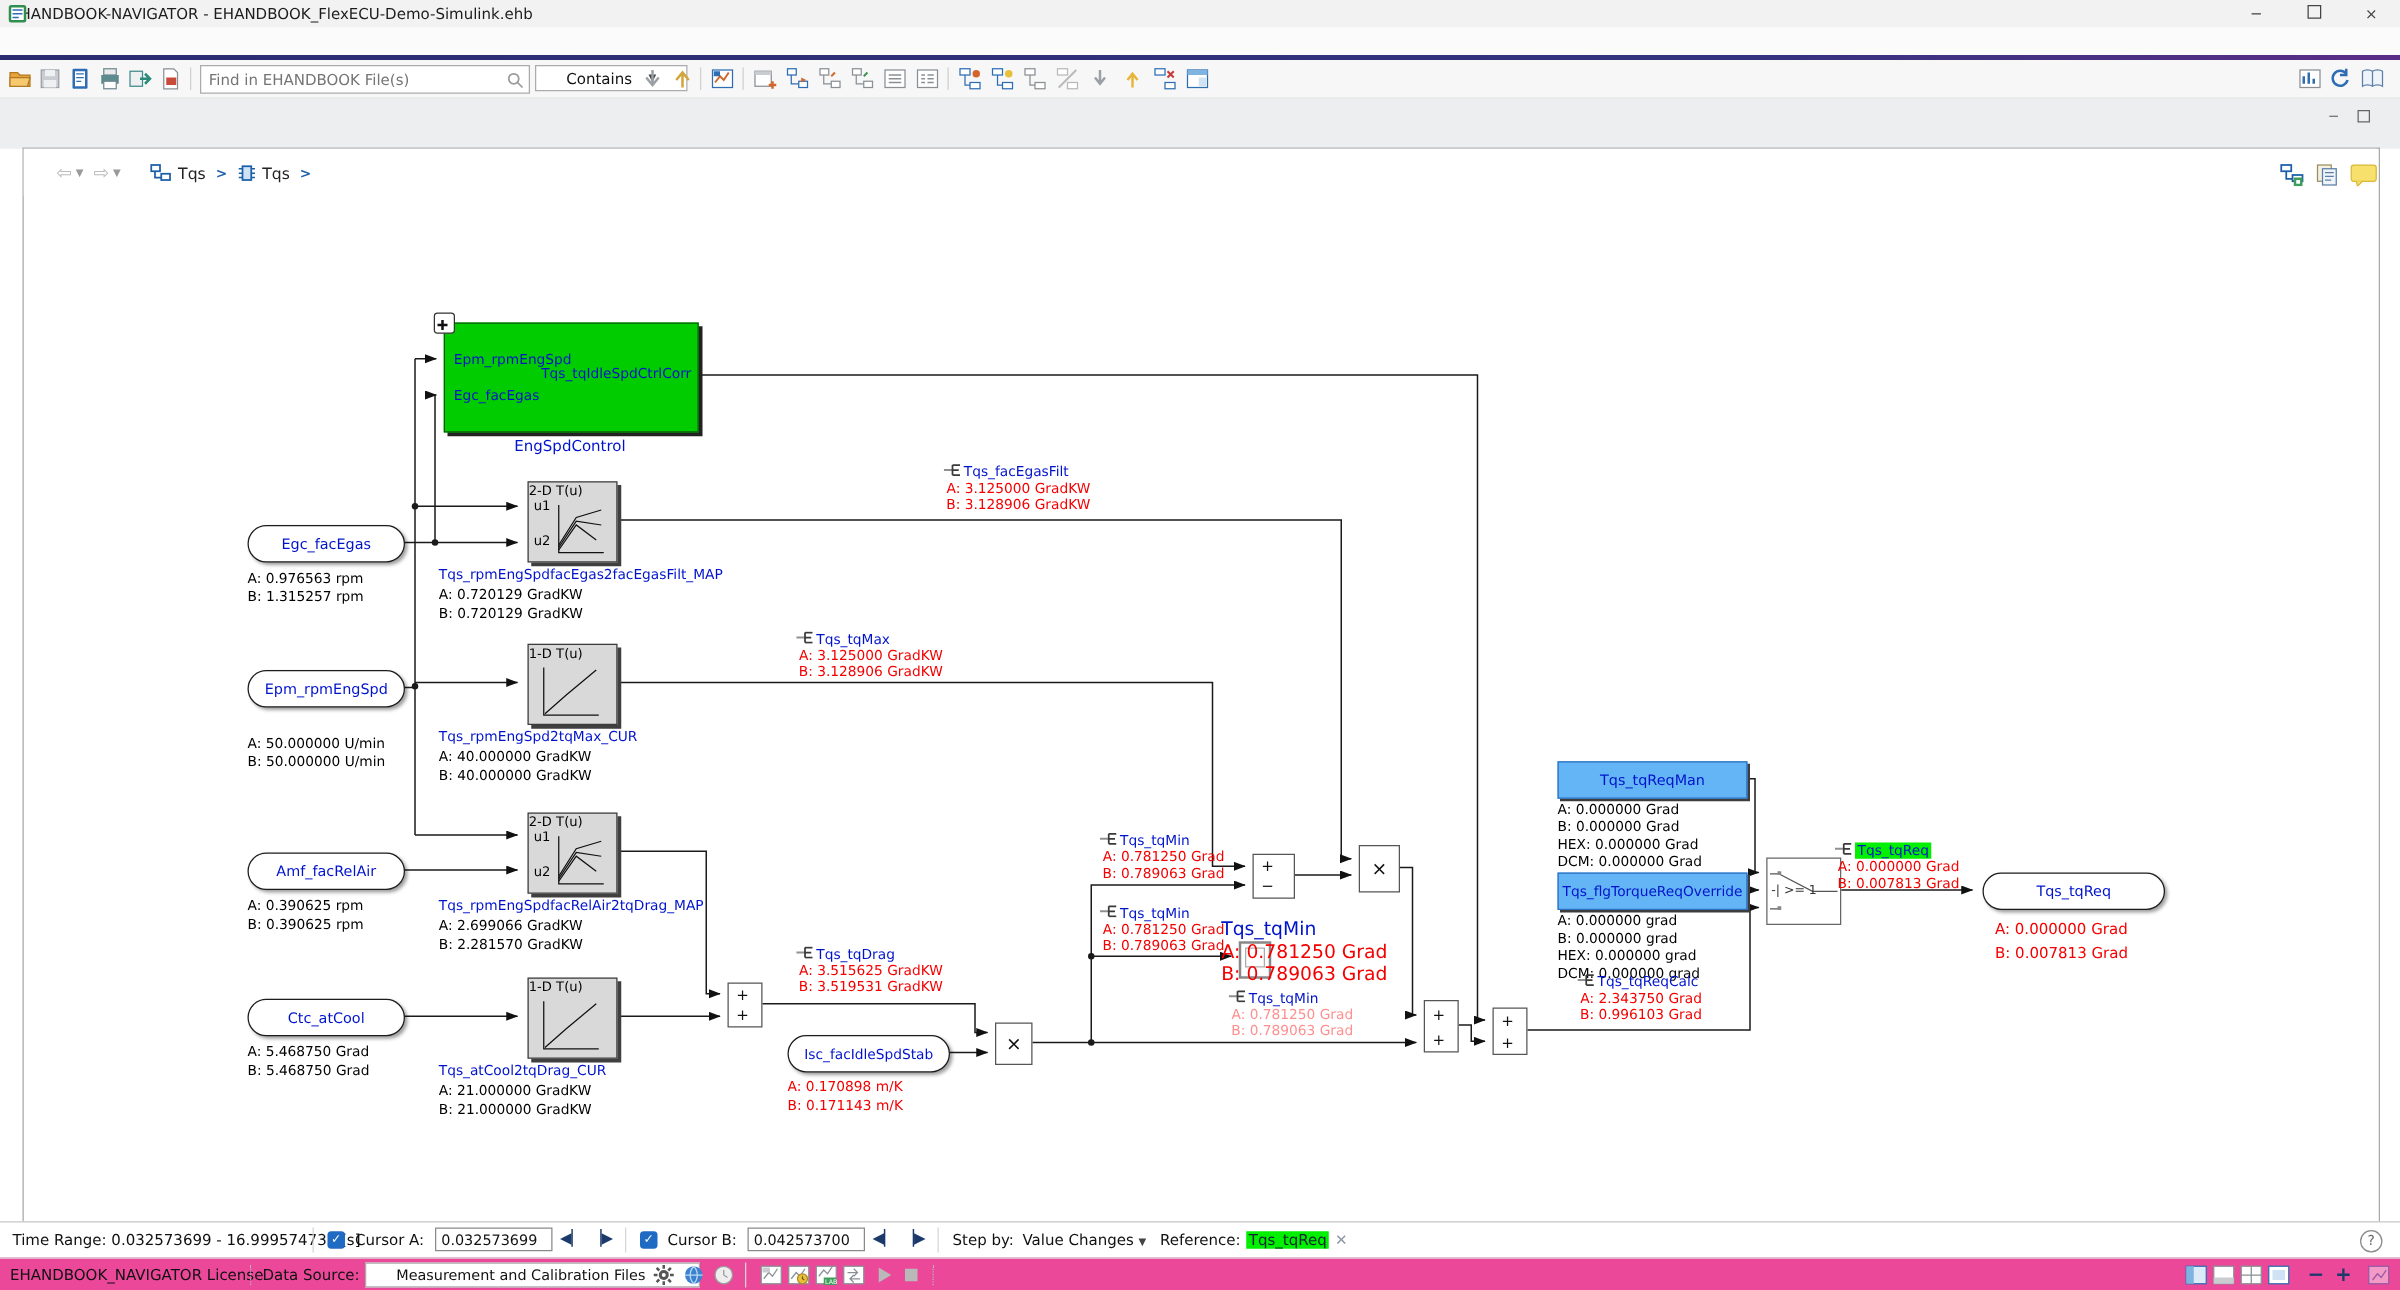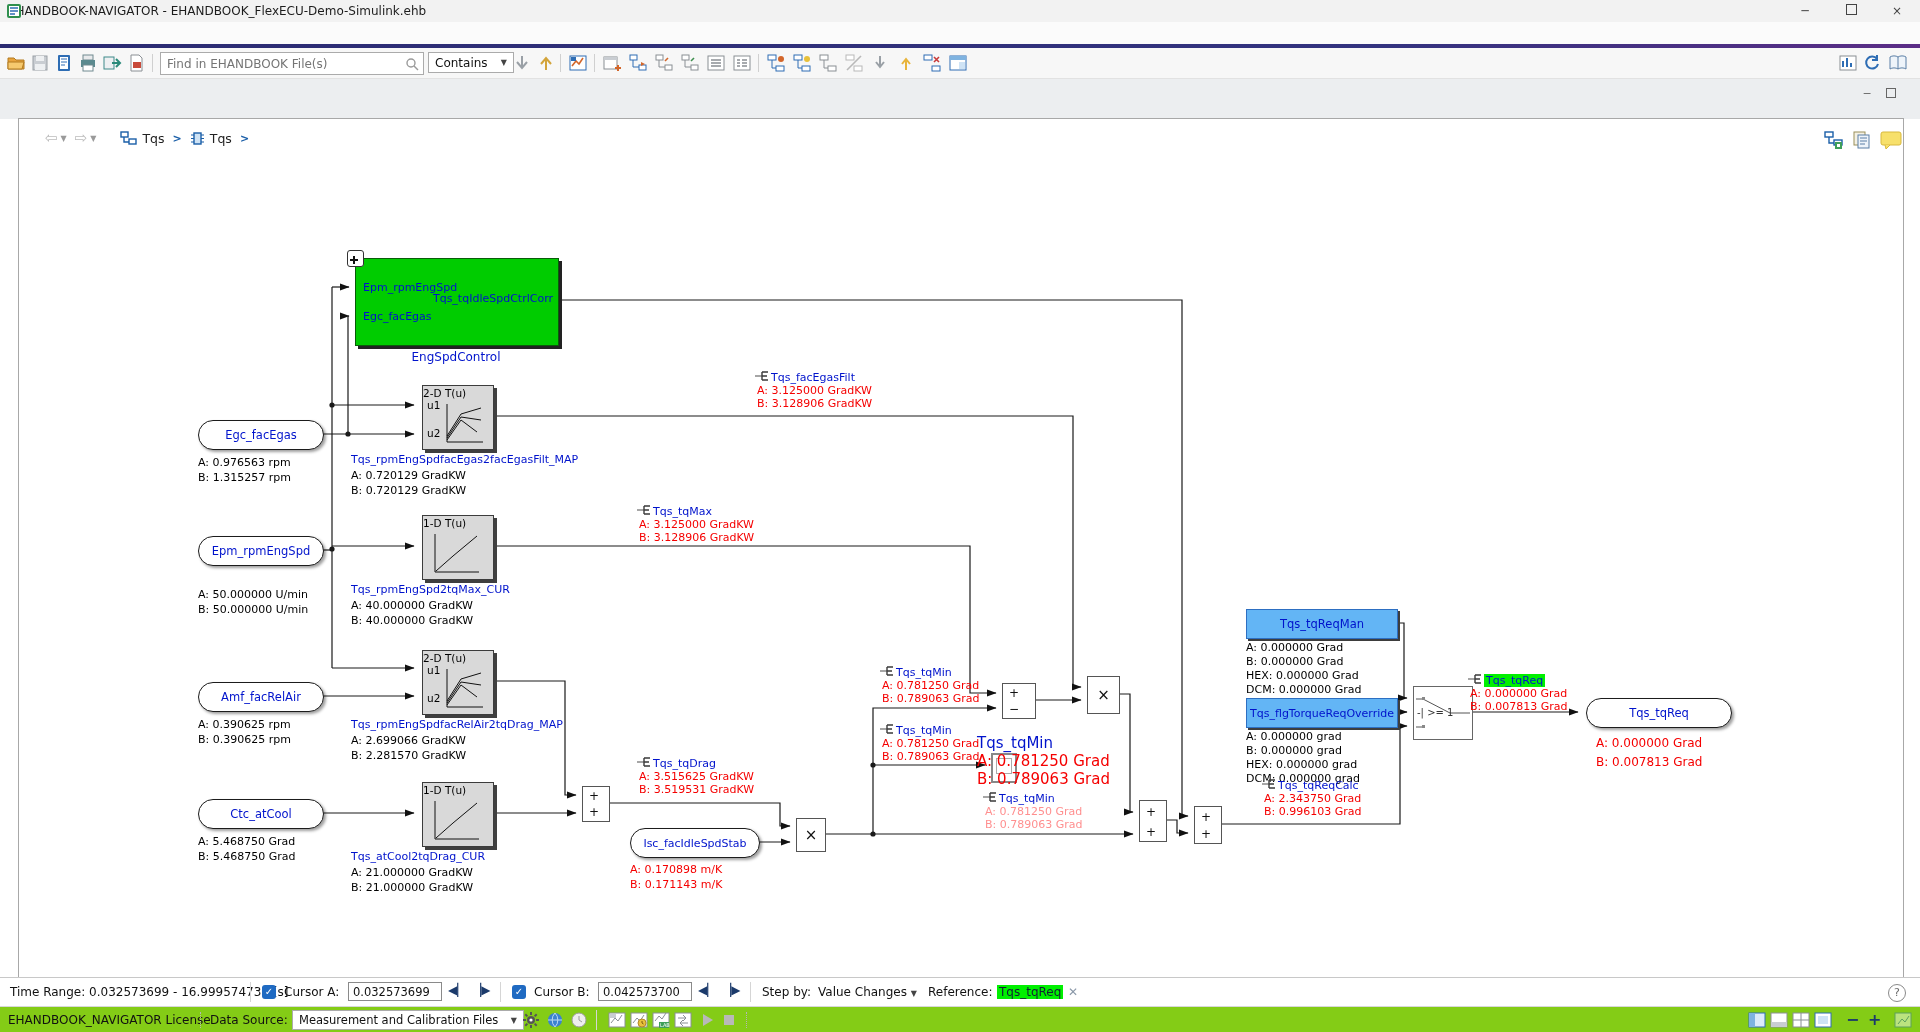--- a/index.html
+++ b/index.html
@@ -11,21 +11,21 @@
   .wctl{position:absolute;top:0;width:46px;height:22px;text-align:center;line-height:22px;color:#444;font-size:12px;}
   #menubar{position:absolute;left:0;top:22px;width:1920px;height:22px;background:#fbfbfb;display:flex;align-items:center;gap:2px;padding-left:4px;}
   .menu-item{display:inline-block;font-size:12px;color:#1a1a1a;padding:2px 8px;margin-top:44px;}
   .menu-item::first-letter{text-decoration:underline;}
   #accentline{position:absolute;left:0;top:44px;width:1920px;height:4px;background:linear-gradient(90deg,#2b2b72 0%,#33337f 72%,#5b2d86 100%);}
   #toolbar{position:absolute;left:0;top:48px;width:1920px;height:30px;background:#f7f7f7;border-bottom:1px solid #e2e2e2;}
   .ticon{position:absolute;top:53px;width:20px;height:20px;}
   .tsep{position:absolute;top:54px;width:1px;height:18px;background:#d0d0d0;}
   #searchbox{position:absolute;left:160px;top:52px;width:262px;height:21px;background:#fff;border:1px solid #ababab;display:flex;align-items:center;}
   #searchbox input{border:none;outline:none;flex:1;font-size:12px;color:#555;padding:0 6px;font-family:"DejaVu Sans",sans-serif;background:transparent;}
-  .dropbox{background:#fff;border:1px solid #ababab;font-size:12px;color:#111;display:flex;align-items:center;justify-content:space-between;padding:0 6px;}
+  .dropbox{background:#fff;border:1px solid #ababab;font-size:12px;color:#111;display:flex;align-items:center;justify-content:space-between;padding:0 24px;}
   .caret{font-size:8px;color:#444;}
   
   #tabbar{position:absolute;left:0;top:79px;width:1920px;height:40px;background:#eceef0;}
   .tab{position:absolute;bottom:0;height:30px;display:flex;align-items:center;gap:6px;padding:0 12px;font-size:12.5px;color:#222;}
   .tab.inactive{background:#e4e6e8;border:1px solid #cfd2d5;border-bottom:none;}
   .tab.active{background:#fff;border:1px solid #b7bbbf;border-bottom:none;border-top:3px solid #1669bb;}
   .tabclose{color:#5a7ca6;font-size:12px;margin-left:2px;}
   .panelbtn{position:absolute;top:88px;width:18px;height:14px;color:#666;font-size:11px;text-align:center;line-height:12px;}
   
   #frame{position:absolute;left:18px;top:118px;width:1884px;height:858px;background:#fff;border:1px solid #a8a8a8;}
@@ -42,32 +42,32 @@
   .vals{position:absolute;font-size:11px;line-height:15px;color:#000;}
   .lut{position:absolute;width:70px;height:63px;background:#d9d9d9;border:1.5px solid #3c3c3c;box-shadow:3px 3px 0 #3f3f3f;}
   .lut .ttl{position:absolute;top:1px;left:0;width:100%;text-align:left;font-size:10.5px;color:#000;}
   .lut .u{position:absolute;left:4px;font-size:10.5px;color:#000;}
   .lutlabel{position:absolute;font-size:11px;color:#0013cc;white-space:nowrap;}
   .mathblk{position:absolute;background:#fff;border:1.5px solid #555;}
   .sumglyph{position:absolute;left:6px;font-size:12px;color:#111;line-height:10px;}
   .multglyph{width:100%;height:100%;display:flex;align-items:center;justify-content:center;font-size:15px;color:#111;}
   .probe{position:absolute;font-size:11px;line-height:13px;white-space:nowrap;}
   .probe .nm{color:#0013cc;margin-left:2px;}
-  .probe .v{color:#f50000;margin-left:2px;}
+  .probe .v{color:#f50000;margin-left:2px;text-align:right;}
   .probe .v.pk{color:#ff8f8f;}
   .calib{position:absolute;width:150px;height:28px;background:#63b5f5;border:1.5px solid #2d6fc2;box-shadow:2px 2px 0 #3d3d3d;display:flex;align-items:center;justify-content:center;font-size:11.5px;color:#0013cc;text-align:right;}
   .refchip{background:#00f000;padding:0 2px;color:#123;}
   .cb{width:14px;height:14px;background:#1f6ac2;border-radius:3px;color:#fff;font-size:10px;line-height:14px;text-align:center;display:inline-block;}
   
   #cursorbar{position:absolute;left:0;top:977px;width:1920px;height:29px;background:#fff;border-top:1px solid #c8c8c8;font-size:12px;color:#111;}
   #cursorbar .lbl{position:absolute;top:7px;}
   .cinput{position:absolute;top:4px;height:17px;width:84px;border:1px solid #8a8a8a;font-size:11.5px;padding:0 4px;font-family:"DejaVu Sans",sans-serif;color:#111;}
   .stepbtn{position:absolute;top:5px;font-size:12px;color:#1b3a6b;font-weight:bold;}
   .vsep{position:absolute;top:4px;width:1px;height:20px;background:#d5d5d5;}
-  #statusbar{position:absolute;left:0;top:1006px;width:1920px;height:26px;background:#84cc16;border-top:1px solid #d8d8d8;font-size:12px;color:#111;}
+  #statusbar{position:absolute;left:0;top:1006px;width:1920px;height:26px;background:#ec4899;border-top:1px solid #d8d8d8;font-size:12px;color:#111;}
   #statusbar .lbl{position:absolute;top:6px;}
   .dotsep{position:absolute;top:5px;width:1px;height:16px;border-left:1px dotted #b5b5b5;}
   .sicon{position:absolute;width:18px;height:18px;}
   .helpcirc{position:absolute;width:16px;height:16px;border:1.5px solid #8a8a8a;border-radius:50%;color:#6a6a6a;font-size:11px;text-align:center;line-height:15px;}
 </style>
 </head>
 <body>
 
 <div id="app">
 

